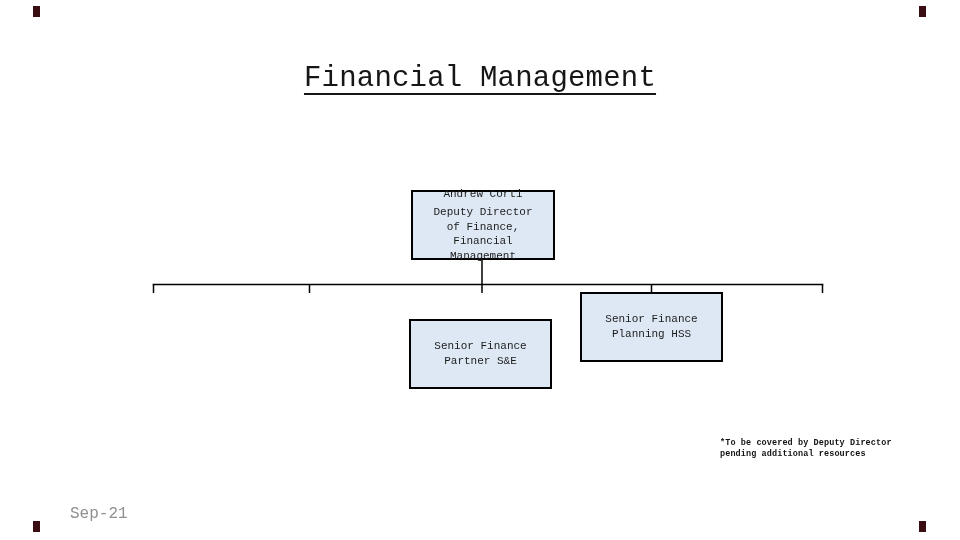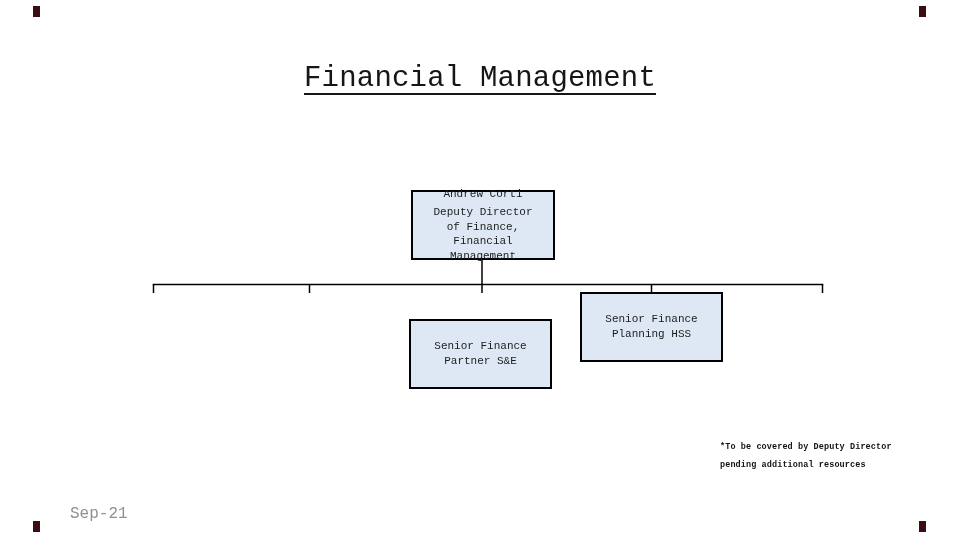--- a/index.html
+++ b/index.html
@@ -22,21 +22,21 @@
   .root-box{left:411px;top:190px;width:144px;height:70px;}
   .root-box .person-name{margin-bottom:4px;}
   .child-1{left:82px;top:292px;}
   .child-2{left:238px;top:292px;font-size:10.6px;}
   .child-3{left:409px;top:276px;margin-top:43px;}
   .child-4{left:580px;top:292px;}
   .child-5{left:751px;top:292px;line-height:1.75;}
   #connectors{position:absolute;left:0;top:0;width:960px;height:540px;pointer-events:none;}
   .footnote{
     position:absolute;left:720px;top:438px;font-size:8.5px;font-weight:600;
-    color:#141414;line-height:18px;white-space:pre-line;letter-spacing:0.1px;
+    color:#141414;line-height:11px;white-space:pre-line;letter-spacing:0.1px;
   }
   .slide-date{position:absolute;left:70px;top:505px;font-size:16px;color:#909090;}
   .corner-mark{position:absolute;width:7px;height:11px;background:#3a0d12;}
   .cm-tl{left:33px;top:6px;}
   .cm-tr{left:919px;top:6px;}
   .cm-bl{left:33px;top:521px;}
   .cm-br{left:919px;top:521px;}
 </style>
 </head>
 <body>

